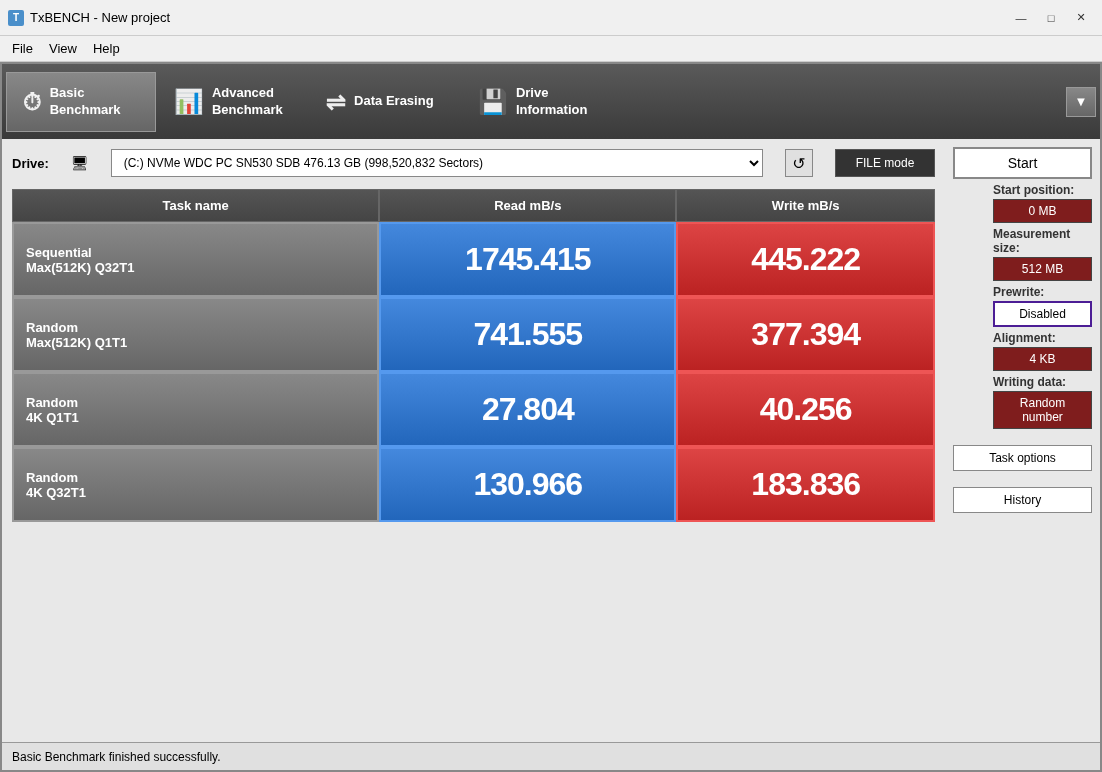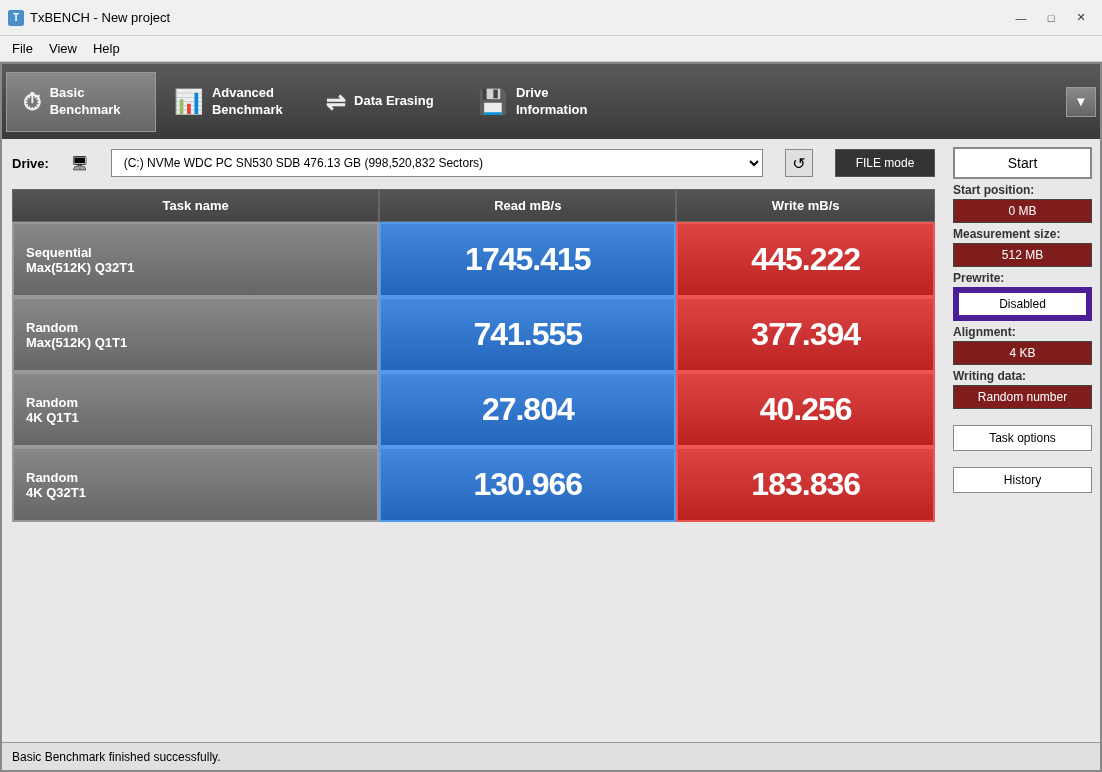--- a/index.html
+++ b/index.html
@@ -222,21 +222,21 @@
     .start-btn {
       width: 100%;
       padding: 6px;
       background: white;
       border: 2px solid #888;
       font-size: 14px;
       cursor: pointer;
       text-align: center;
     }
 
-    .setting-group { margin-top: 4px; }
+    .setting-group { margin-top: 4px; margin-left: 40px; }
     .setting-label {
       font-size: 12px;
       font-weight: bold;
       color: #333;
       margin-bottom: 2px;
     }
     .setting-value {
       width: 100%;
       background: #7f1d1d;
       color: white;
@@ -245,21 +245,21 @@
       font-size: 12px;
       border: 1px solid #444;
     }
     .setting-value-light {
       width: 100%;
       background: white;
       color: black;
       text-align: center;
       padding: 4px 6px;
       font-size: 12px;
-      border: 6px solid #4c1d95;
+      border: 2px solid #4c1d95;
     }
 
     .action-btn {
       width: 100%;
       padding: 5px;
       background: white;
       border: 1px solid #888;
       font-size: 12px;
       cursor: pointer;
       text-align: center;

